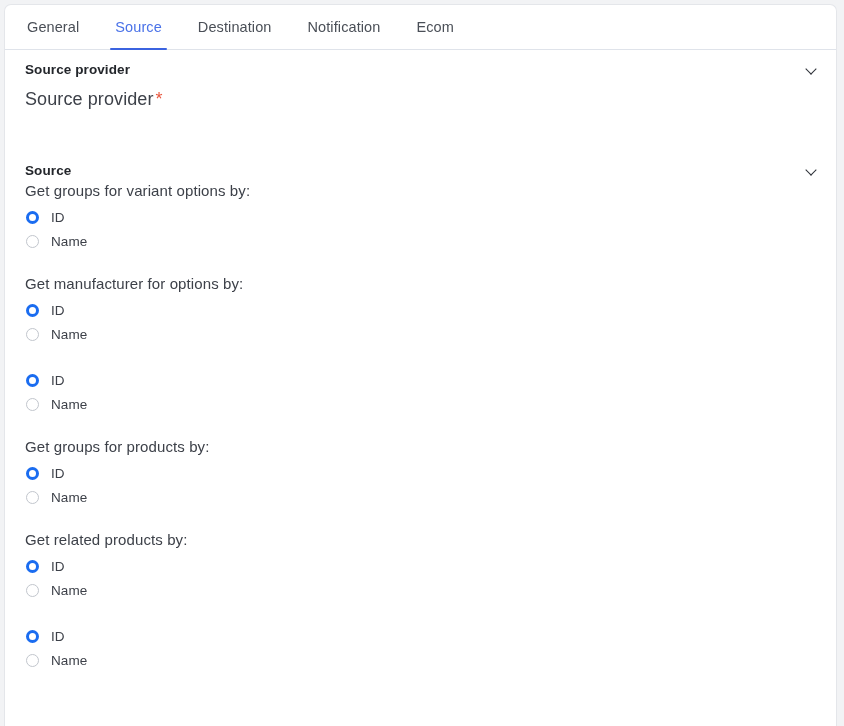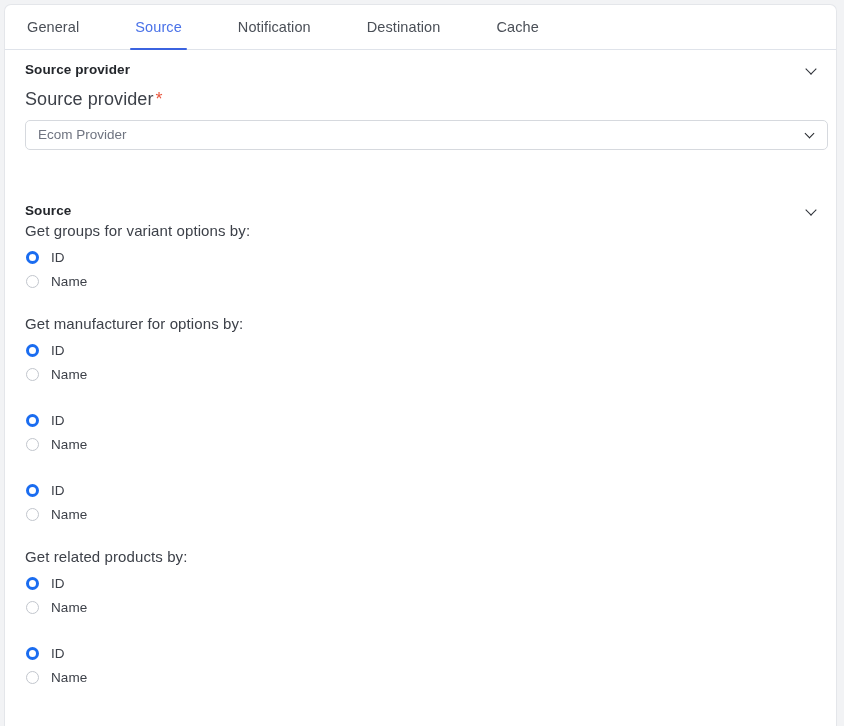--- a/index.html
+++ b/index.html
@@ -37,21 +37,20 @@
   }
 
   
   .tabbar {
     position: relative;
     height: 45px;
     border-bottom: 1px solid #dfe3ea;
     padding: 0 0 0 4px;
     display: flex;
     align-items: flex-start;
-    gap: 20px;
   }
   .tab {
     position: relative;
     height: 44px;
     line-height: 44px;
     padding: 0 18px;
     font-size: 14.5px;
     color: #4a4f57;
     cursor: pointer;
     white-space: nowrap;
@@ -200,42 +199,38 @@
 </style>
 </head>
 <body>
 
 <div class="page">
   <div class="card">
 
     <div class="tabbar" id="tabbar">
         <div class="tab">General</div>
         <div class="tab active">Source</div>
+        <div class="tab">Destination</div>
         <div class="tab">Notification</div>
-        <div class="tab">Destination</div>
-        <div class="tab">Cache</div>
+        <div class="tab">Ecom</div>
       </div>
 
     <div class="body">
 
       <div style="height:12px"></div>
       <div class="section-head">
         <span class="title">Source provider</span>
         <span class="chev"></span>
       </div>
 
       <div style="height:12px"></div>
       <div class="field-label">
         <span>Source provider</span><span class="req">*</span>
       </div>
 
-      <div class="select-wrap">
-        <select class="select-box" id="provider-select"><option>Ecom Provider</option></select>
-        <span class="select-chev"></span>
-      </div>
 
       <div style="height:53px"></div>
       <div class="section-head">
         <span class="title">Source</span>
         <span class="chev"></span>
       </div>
 
       <div style="height:4px"></div>
       <div id="radio-groups">
           <div class="rgroup">
@@ -267,20 +262,21 @@
               <span class="radio"></span>
               <span class="rtext">ID</span>
             </div>
             <div class="ropt">
               <span class="radio"></span>
               <span class="rtext">Name</span>
             </div>
             <div class="gap-md"></div>
           </div>
           <div class="rgroup">
+            <div class="rgroup-label">Get groups for products by:</div>
             <div class="ropt sel">
               <span class="radio"></span>
               <span class="rtext">ID</span>
             </div>
             <div class="ropt">
               <span class="radio"></span>
               <span class="rtext">Name</span>
             </div>
             <div class="gap-md"></div>
           </div>

